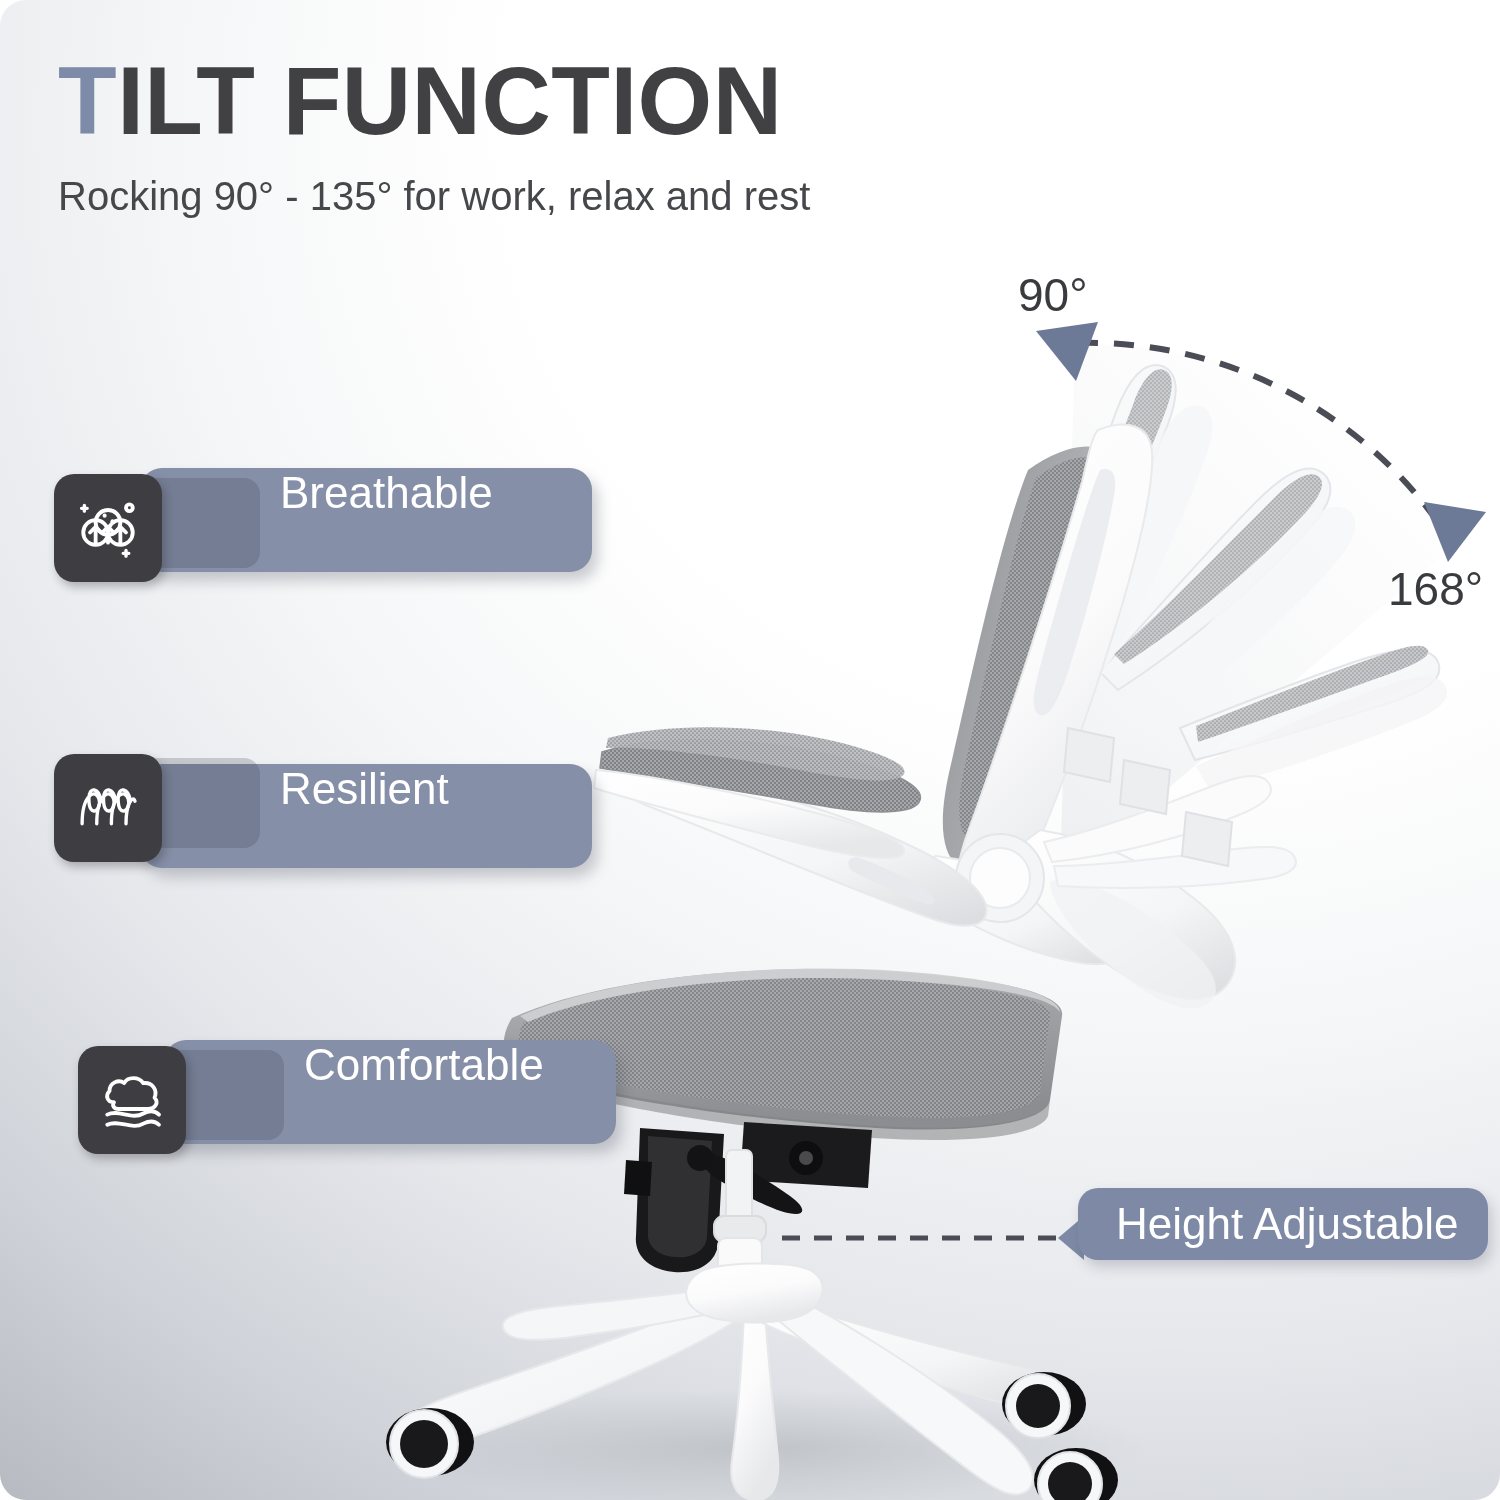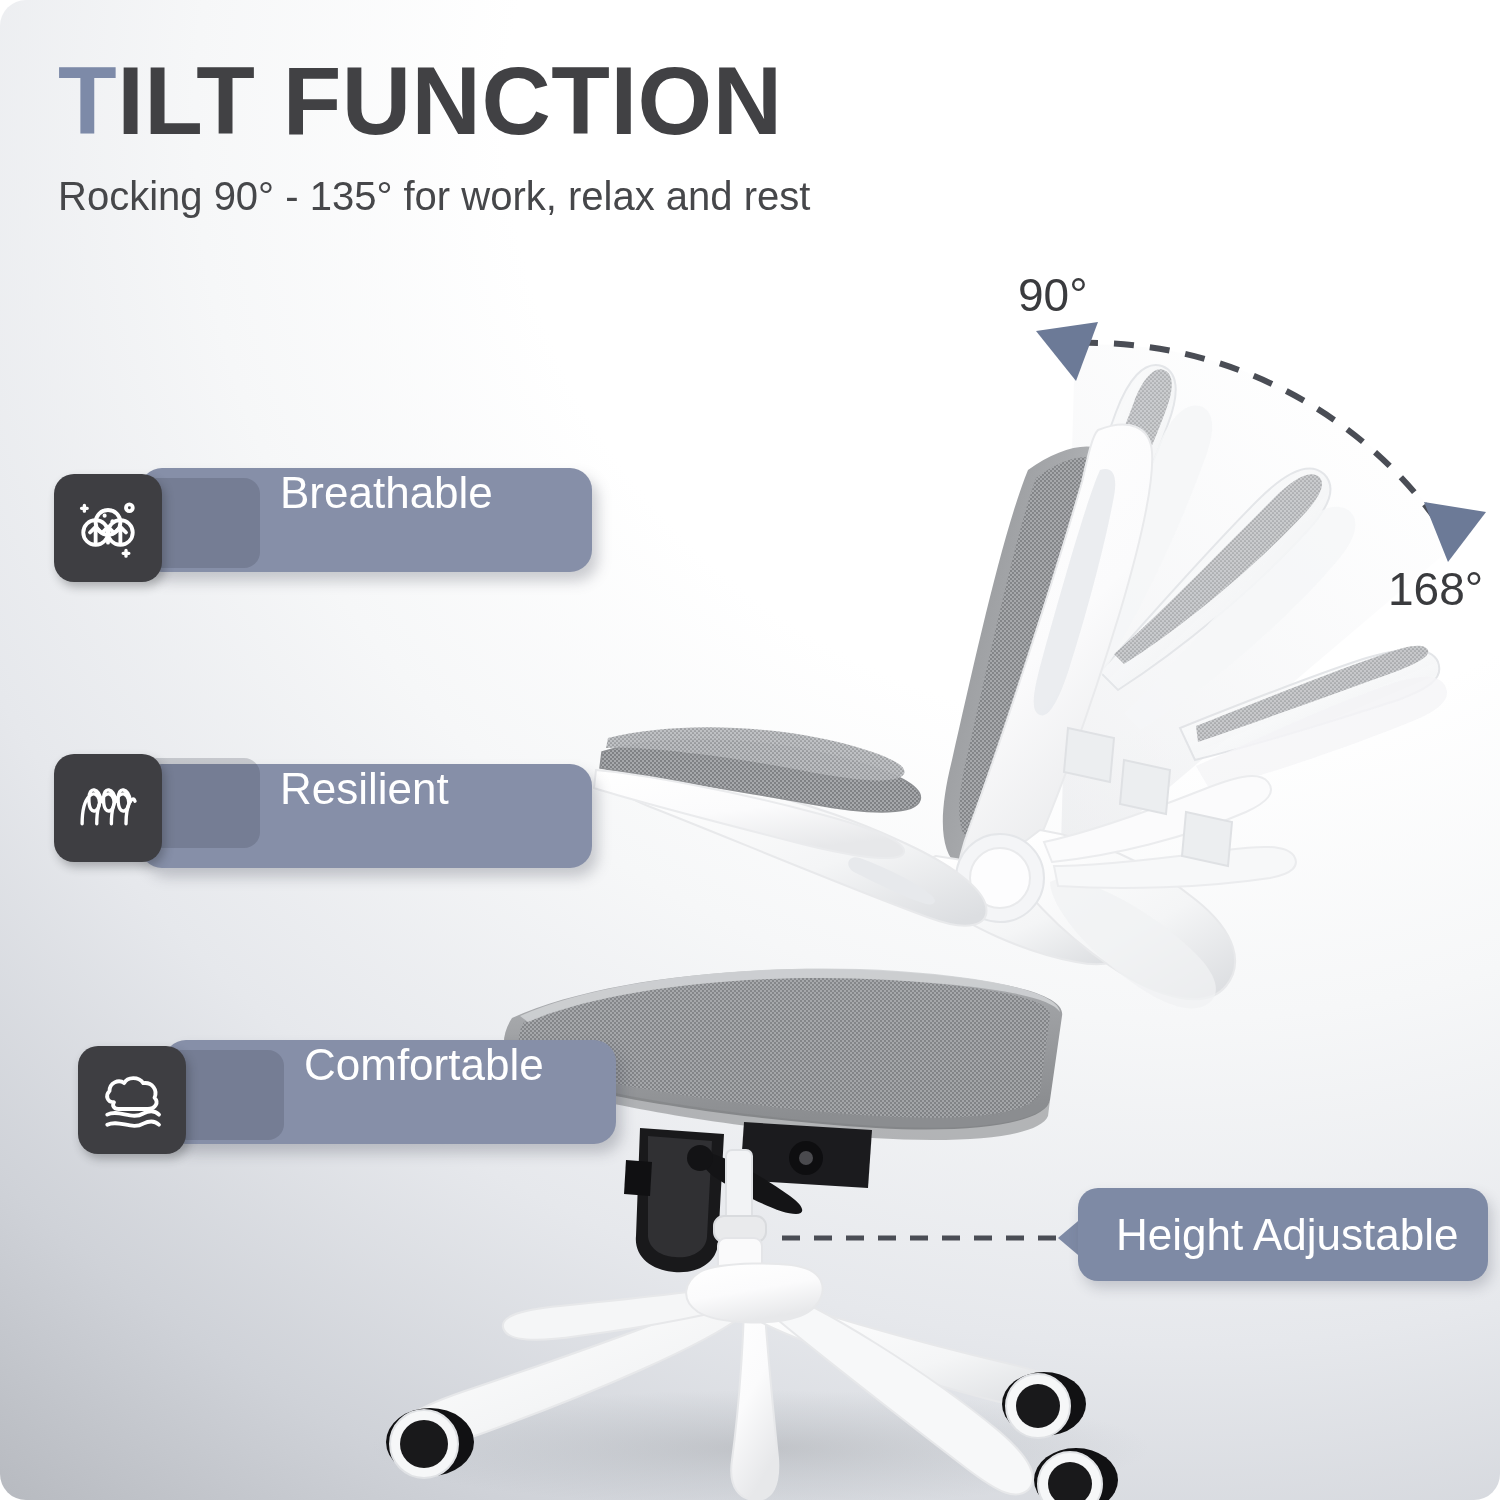--- a/index.html
+++ b/index.html
@@ -65,21 +65,21 @@
 
   
   .angle-label{
     position:absolute;font-size:46px;color:#3a3b3e;font-weight:400;white-space:nowrap;
   }
   #label-90{left:1018px;top:268px;}
   #label-135{left:1388px;top:562px;}
 
   
   #callout-height{
-    position:absolute;left:1078px;top:1188px;height:93px;
+    position:absolute;left:1078px;top:1188px;height:72px;
     background:#7e8aa5;border-radius:20px;
     display:flex;align-items:center;padding:0 30px 0 38px;
     box-shadow:4px 7px 13px rgba(60,65,80,.22);
   }
   #callout-height span{color:#ffffff;font-size:44px;white-space:nowrap;}
   #callout-tail{
     position:absolute;left:1058px;top:1216px;width:0;height:0;
     border-top:22px solid transparent;border-bottom:22px solid transparent;
     border-right:26px solid #7e8aa5;
   }

